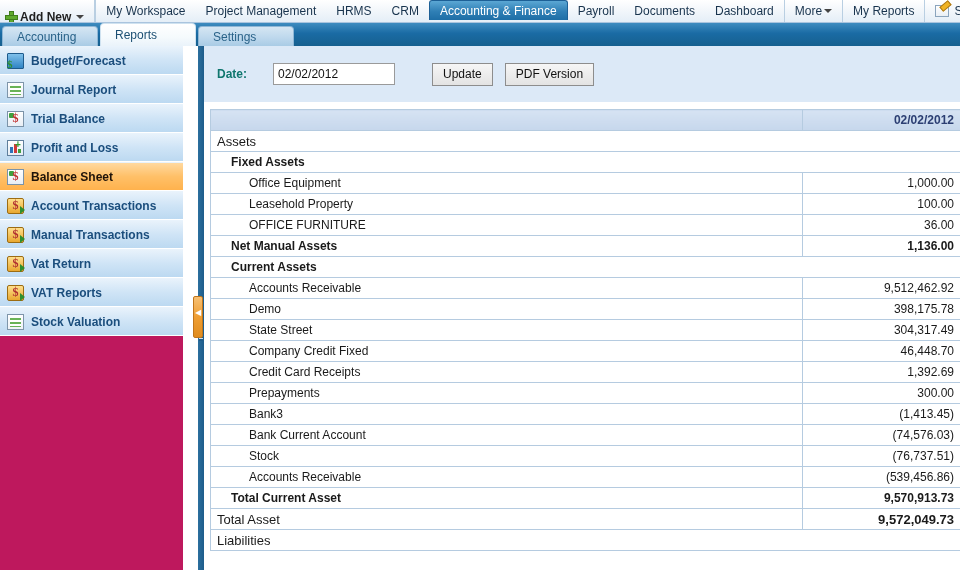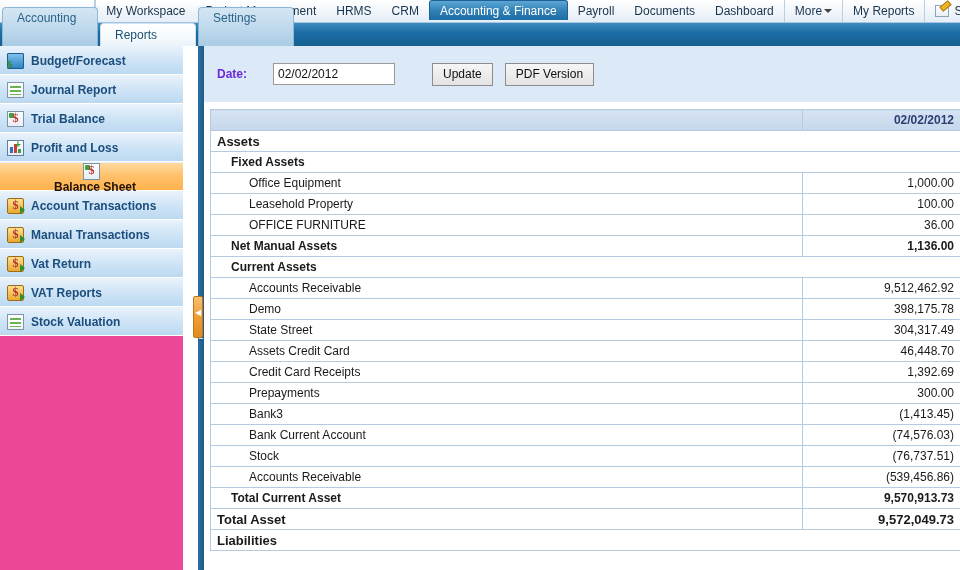--- a/index.html
+++ b/index.html
@@ -66,55 +66,54 @@
     border: 1px solid #a9761a; transform: rotate(-40deg);
   }
 
   
   .tabbar {
     position: absolute; top: 23px; left: 0; width: 960px; height: 23px;
     background: linear-gradient(to bottom, #3e8cc0 0%, #1a6ba4 45%, #16608f 100%);
     display: flex; align-items: flex-end;
   }
   .tab {
-    height: 39px; line-height: 21px; padding: 0 20px 0 14px;
+    height: 20px; line-height: 21px; padding: 0 20px 0 14px;
     margin-right: 2px;
     font-size: 12px; color: #2a6389; white-space: nowrap;
     background: linear-gradient(to bottom, #d5e6f3 0%, #bcd7ec 60%, #a9cbe5 100%);
     border: 1px solid #8fb7d6; border-bottom: none;
     border-radius: 4px 4px 0 0;
     min-width: 96px;
   }
   .tab.active {
     background: linear-gradient(to bottom, #ffffff 0%, #f5fafd 60%, #eaf3fa 100%);
     color: #1c4f73; font-weight: normal;
     border-color: #cfe2f0;
     height: 23px; line-height: 22px;
   }
 
   
   .sidebar {
     position: absolute; top: 46px; left: 0; width: 183px; height: 524px;
-    background: #ec4899;
+    background: #be185d;
     border-right: 0;
     overflow: hidden;
   }
   .side-item {
     display: flex; align-items: center; height: 29px;
     padding-left: 7px;
     background: linear-gradient(to bottom, #e8f2fb 0%, #cfe4f6 50%, #bcd9f1 100%);
     border-bottom: 1px solid #ffffff;
     border-top: 1px solid #e9f3fc;
     color: #1b4e7d; font-weight: bold; font-size: 12px;
     white-space: nowrap;
   }
   .side-item.selected {
     background: linear-gradient(to bottom, #ffd9a0 0%, #ffc068 50%, #ffb24d 100%);
     color: #20140a;
-    flex-direction: column;
   }
   .side-icon {
     width: 17px; height: 16px; margin-right: 7px; flex: 0 0 17px;
     position: relative; display: inline-block;
   }
   
   .ic-doc {
     background: linear-gradient(to bottom,#ffffff,#eef3f7);
     border: 1px solid #7e95aa;
   }
@@ -199,21 +198,21 @@
   .main {
     position: absolute; top: 46px; left: 204px; width: 756px; height: 524px;
     background: #ffffff; overflow: hidden;
   }
   .toolbar {
     height: 57px; background: #dce9f7;
     border-bottom: 1px solid #ffffff;
     display: flex; align-items: center; padding-left: 13px;
   }
   .toolbar .lbl {
-    font-weight: bold; font-size: 12px; color: #6d28d9; margin-right: 26px;
+    font-weight: bold; font-size: 12px; color: #0f766e; margin-right: 26px;
   }
   .date-input {
     width: 122px; height: 22px; padding: 2px 4px;
     border: 1px solid #9a9a9a; background: #ffffff;
     font-family: "Liberation Sans", sans-serif; font-size: 12px; color: #111;
     outline: none;
   }
   .btn {
     height: 23px; margin-left: 37px; padding: 0 10px;
     background: linear-gradient(to bottom,#f6f6f6,#e3e3e3);
@@ -240,21 +239,21 @@
   }
   tr.hdr th {
     background: linear-gradient(to bottom,#d6e3f3,#c6d7ec);
     color: #2c3f73; font-weight: bold; text-align: right;
     height: 21px;
   }
   tr.hdr th.blank { background: linear-gradient(to bottom,#d6e3f3,#c6d7ec); }
   td.amt { text-align: right; }
 
   
-  .lvl0 td.nm { font-weight: bold; padding-left: 6px; font-size: 13px; margin-top: 27px; }
+  .lvl0 td.nm { font-weight: normal; padding-left: 6px; font-size: 13px; margin-top: 27px; }
   .lvl1 td.nm { font-weight: bold; padding-left: 20px; }
   .lvl2 td.nm { font-weight: normal; padding-left: 38px; }
   .lvl1 td.amt { font-weight: bold; }
   .lvl0 td.amt { font-weight: bold; font-size: 13px; text-align: right; }
 </style>
 </head>
 <body>
 
 <div id="app">
 
@@ -431,21 +430,21 @@
             </tr>
             <tr class="lvl2">
               <td class="nm">Demo</td>
               <td class="amt">398,175.78</td>
             </tr>
             <tr class="lvl2">
               <td class="nm">State Street</td>
               <td class="amt">304,317.49</td>
             </tr>
             <tr class="lvl2">
-              <td class="nm">Assets Credit Card</td>
+              <td class="nm">Company Credit Fixed</td>
               <td class="amt">46,448.70</td>
             </tr>
             <tr class="lvl2">
               <td class="nm">Credit Card Receipts</td>
               <td class="amt">1,392.69</td>
             </tr>
             <tr class="lvl2">
               <td class="nm">Prepayments</td>
               <td class="amt">300.00</td>
             </tr>

